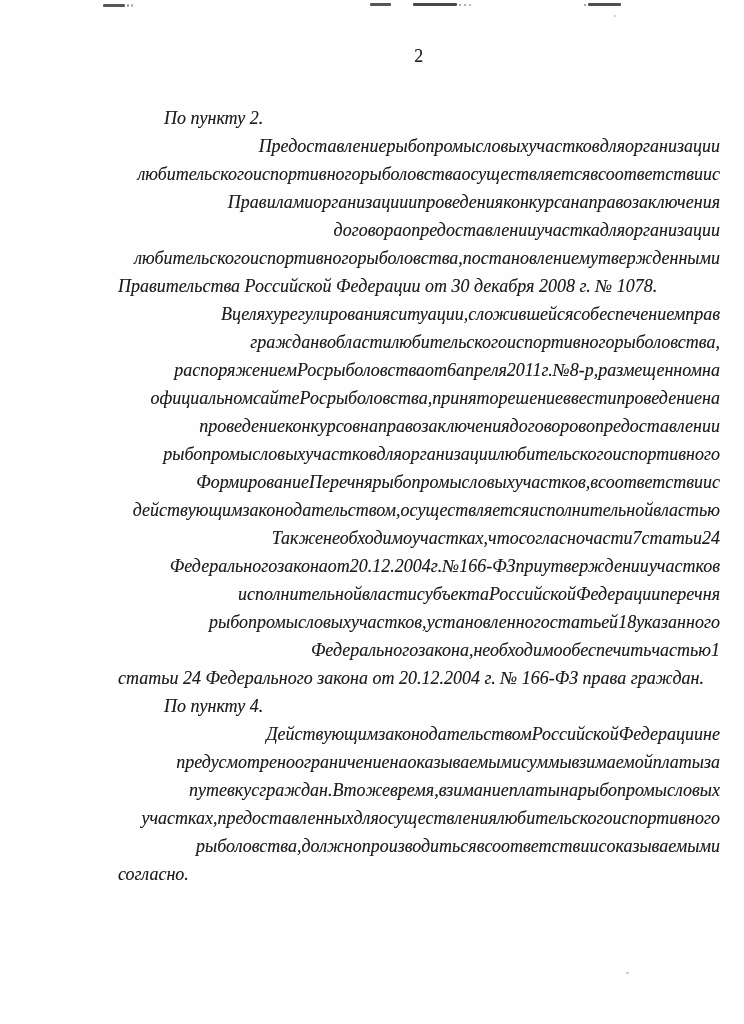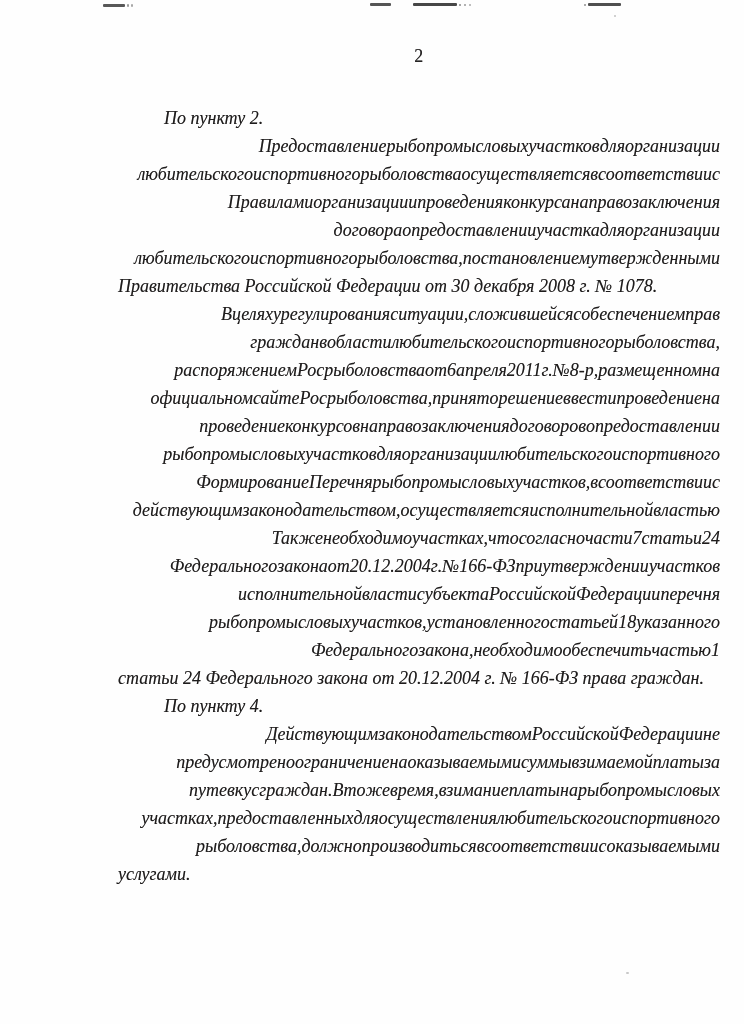--- a/index.html
+++ b/index.html
@@ -305,15 +305,15 @@
       </div>
       <div class="line j">
         <span class="w">рыболовства,</span>
         <span class="w">должно</span>
         <span class="w">производиться</span>
         <span class="w">в</span>
         <span class="w">соответствии</span>
         <span class="w">с</span>
         <span class="w">оказываемыми</span>
       </div>
-      <div class="line">услугами.</div>
+      <div class="line">согласно.</div>
     </div>
 </div>
 
 </body></html>

